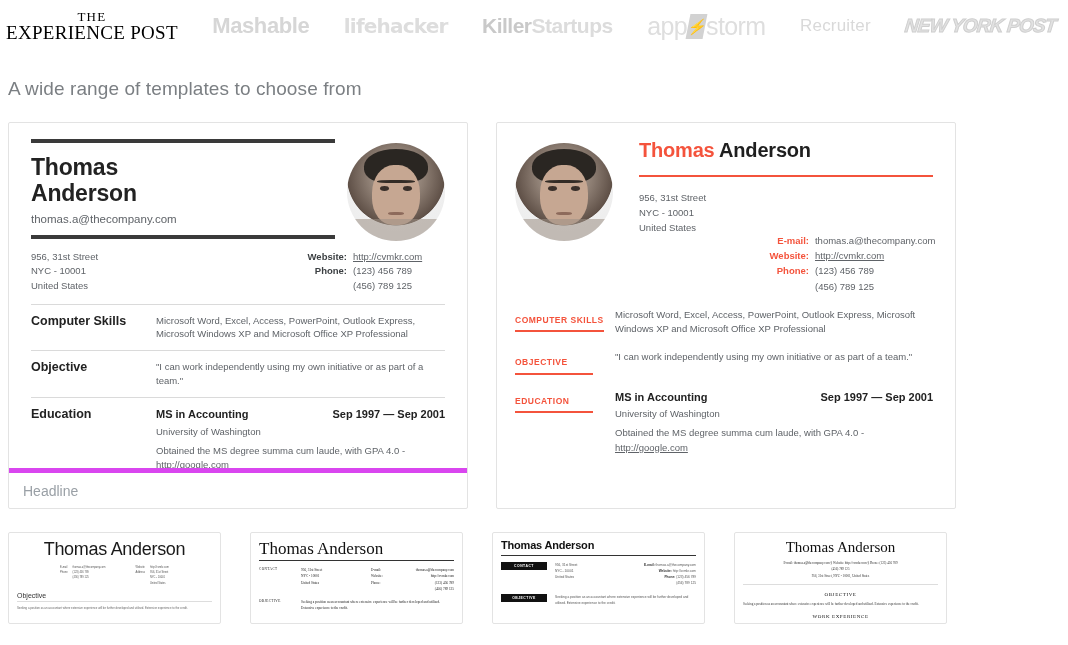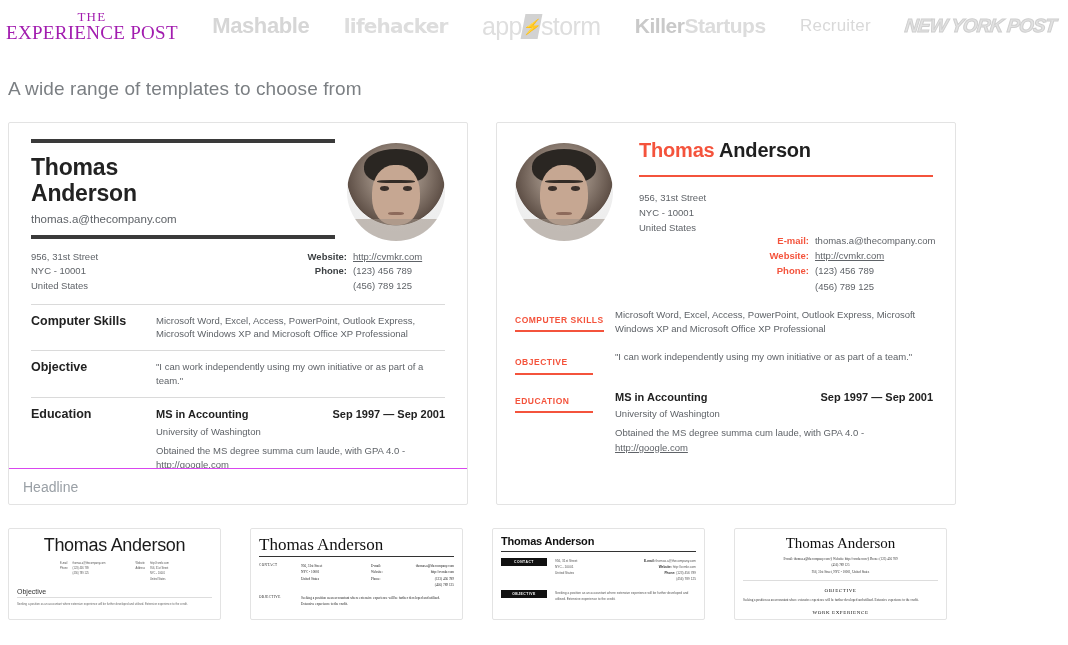--- a/index.html
+++ b/index.html
@@ -23,21 +23,21 @@
     padding: 4px 12px 0 6px;
     height: 48px;
     box-sizing: border-box;
   }
   .logo { color: #d8d8d8; white-space: nowrap; user-select: none; }
 
   .logo-huffpost {
     font-family: "Liberation Serif", serif;
     text-align: center;
     line-height: 1.0;
-    color: #a21caf;
+    color: #000000;
   }
   .logo-huffpost .l1 { display:block; font-size: 13px; letter-spacing: 1.2px; }
   .logo-huffpost .l2 { display:block; font-size: 19px; letter-spacing: 0.3px; }
 
   .logo-mashable {
     font-size: 22px; font-weight: bold; letter-spacing: -0.4px; color: #d6d6d6;
   }
   .logo-lifehacker {
     font-size: 20px; font-weight: bold; letter-spacing: -0.8px; color: #dddddd;
     font-family: "DejaVu Sans", sans-serif;
@@ -82,21 +82,21 @@
     width: 460px;
     background: #fff;
     border: 1px solid #e3e3e3;
     border-radius: 2px;
     box-sizing: border-box;
     overflow: hidden;
     position: relative;
   }
   .card-preview { height: 345px; overflow: hidden; position: relative; }
   .card-footer {
-    border-top: 1px solid #d946ef;
+    border-top: 5px solid #d946ef;
     height: 35px;
     display: flex;
     align-items: center;
     padding-left: 14px;
     font-size: 14px;
     color: #9aa0a6;
   }
 
   
   .hl { padding: 16px 22px 0 22px; }
@@ -248,28 +248,28 @@
 
     <div class="logo logo-huffpost">
       <span class="l1">THE</span>
       <span class="l2">EXPERIENCE POST</span>
     </div>
 
     <div class="logo logo-mashable">Mashable</div>
 
     <div class="logo logo-lifehacker">lifehacker</div>
 
+    <div class="logo logo-killerstartups">
+      <span class="k1">Killer</span><span class="k2">Startups</span>
+    </div>
+
     <div class="logo logo-appstorm">
       <span>app</span>
       <span class="appstorm-bolt"></span>
       <span>storm</span>
-    </div>
-
-    <div class="logo logo-killerstartups">
-      <span class="k1">Killer</span><span class="k2">Startups</span>
     </div>
 
     <div class="logo logo-recruiter">Recruiter</div>
 
     <div class="logo logo-nypost">NEW YORK POST</div>
   </div>
 
   <h2 class="section-title">A wide range of templates to choose from</h2>
 
   <div class="big-row">

